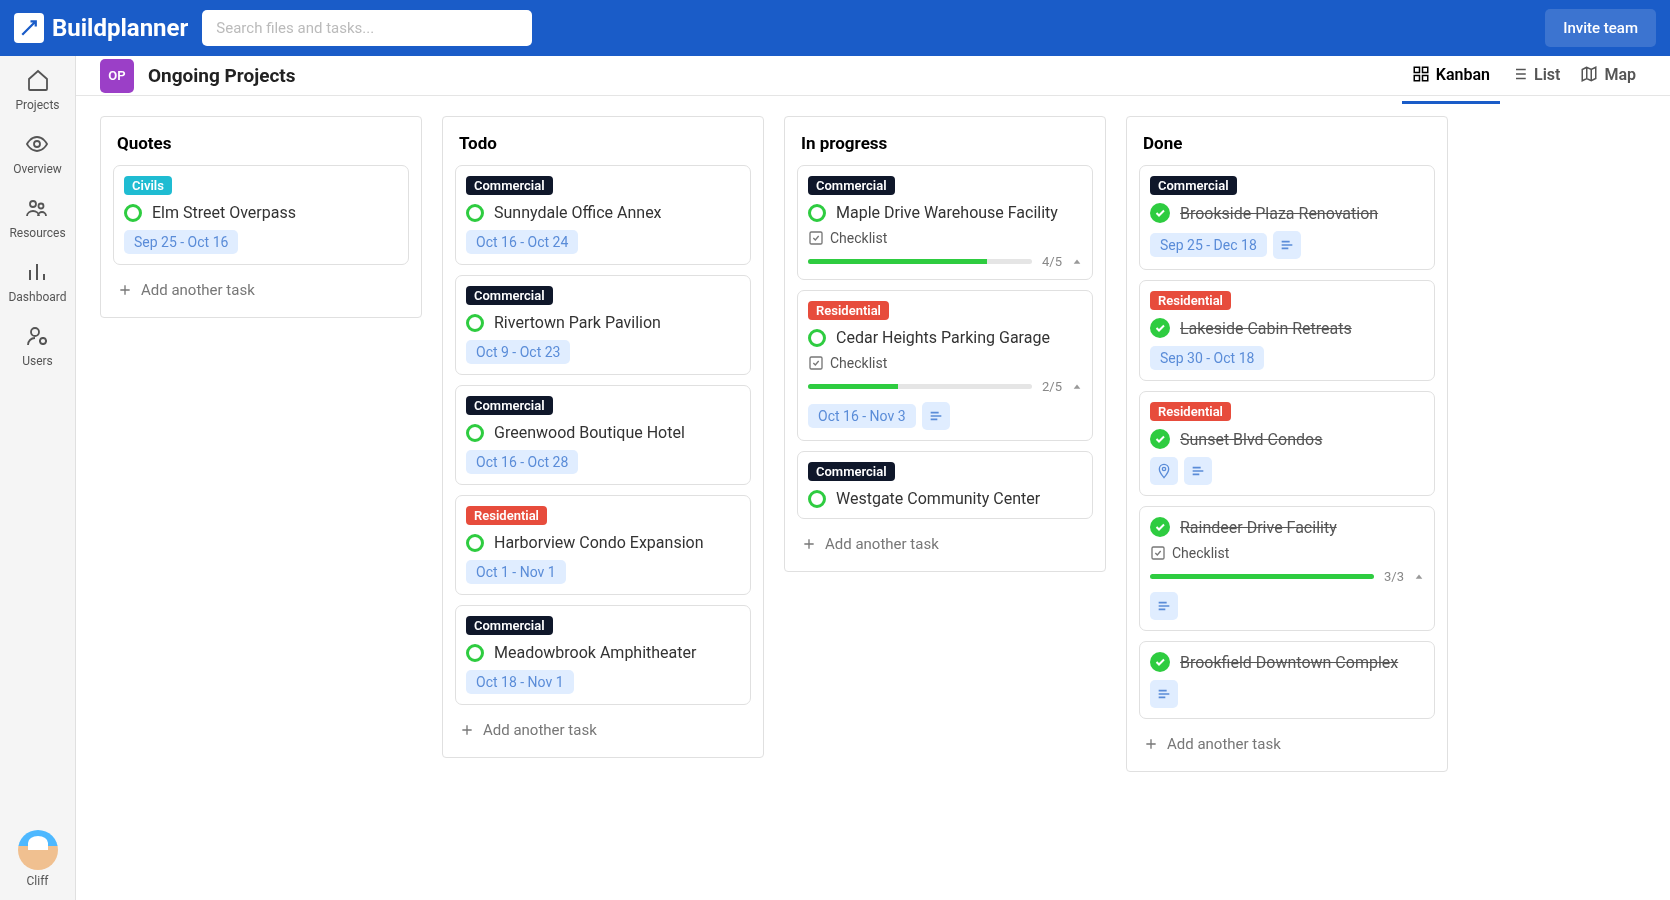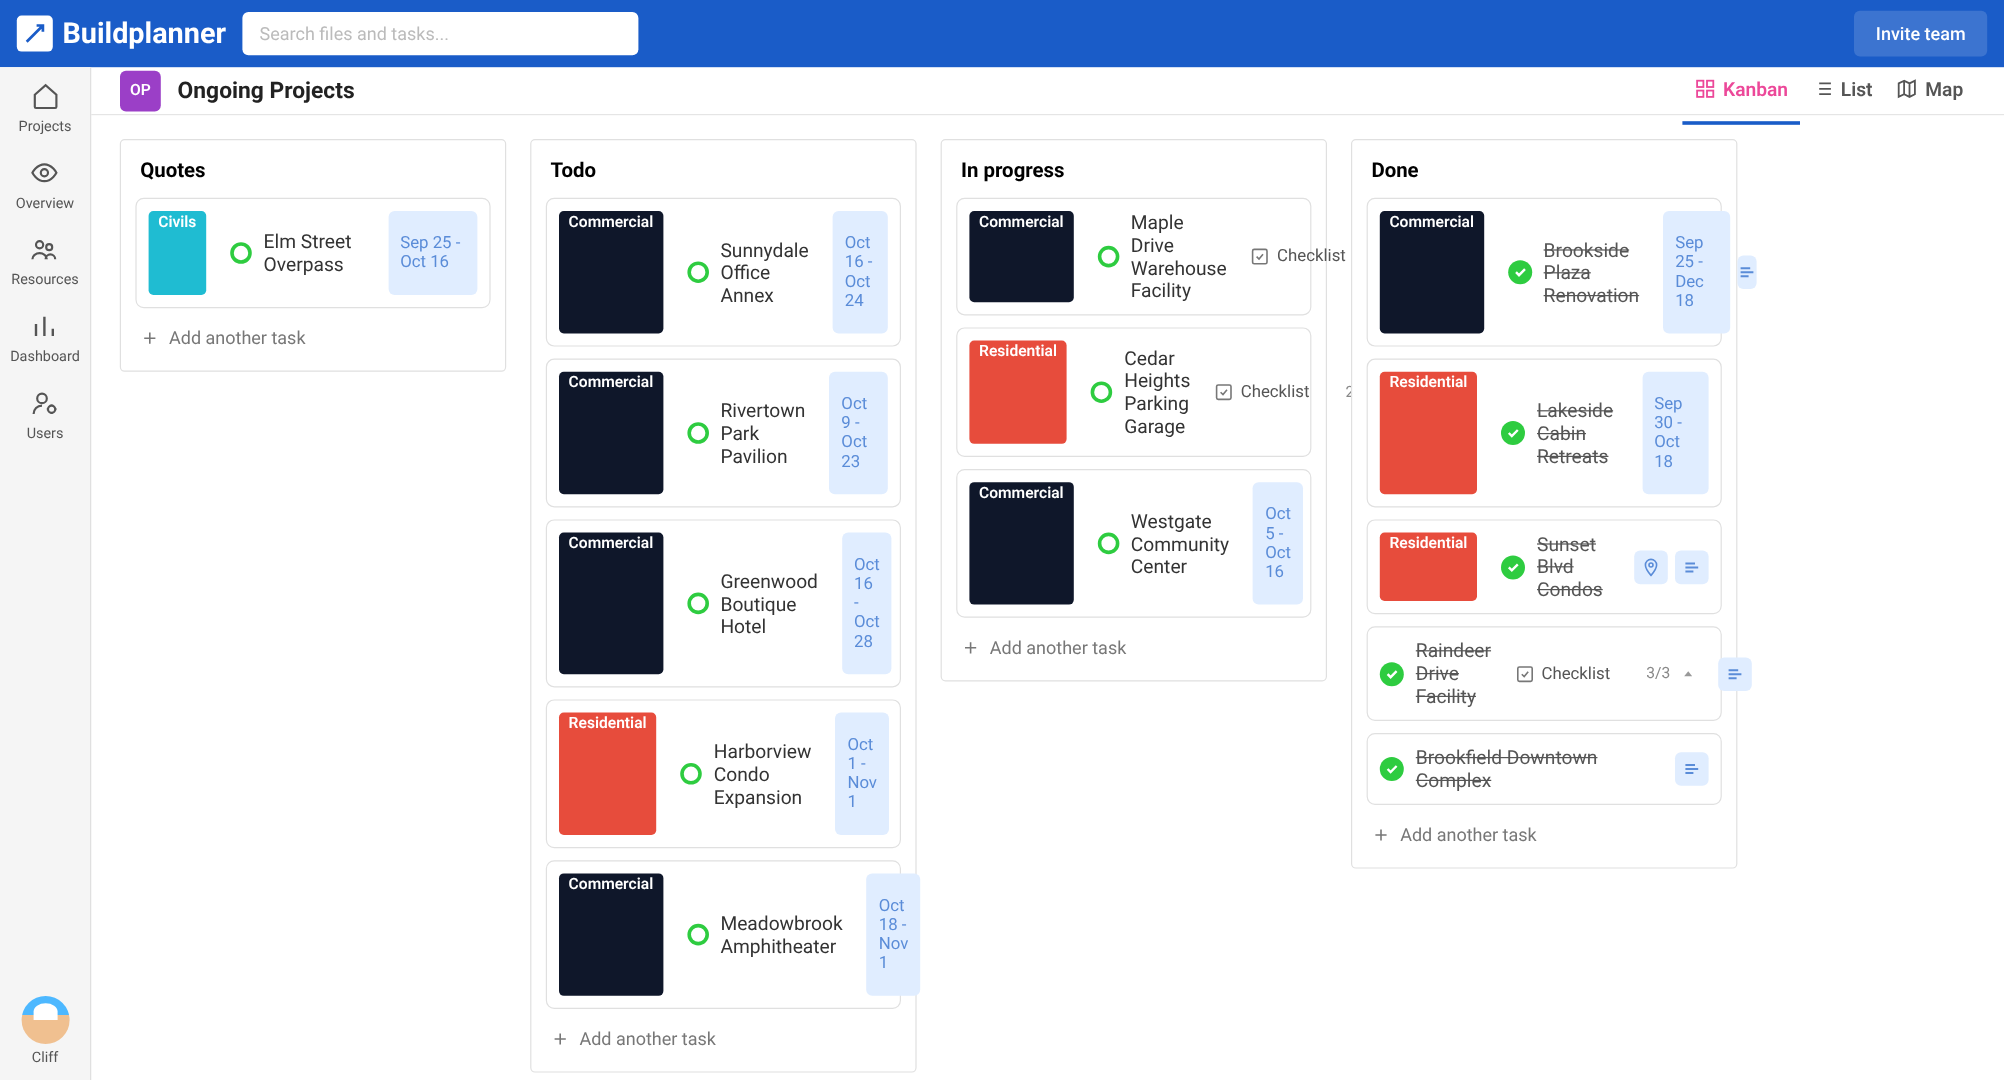--- a/index.html
+++ b/index.html
@@ -18,42 +18,42 @@
 .side-sp { flex:1; }
 .avatar { width:40px; height:40px; border-radius:50%; background:linear-gradient(#4db8ff 40%,#f0c090 40%); margin-bottom:4px; position:relative; overflow:hidden; }
 .avatar::after { content:""; position:absolute; top:6px; left:10px; width:20px; height:14px; background:#fff; border-radius:50% 50% 0 0; }
 .user-lab { font-size:12px; color:#555; margin-bottom:12px; }
 .main { flex:1; display:flex; flex-direction:column; }
 .mh { height:40px; border-bottom:1px solid #e5e5e5; display:flex; align-items:center; padding:0 24px; gap:14px; }
 .proj-ic { width:34px; height:34px; background:#9b3fc7; color:#fff; border-radius:5px; display:flex; align-items:center; justify-content:center; font-size:13px; font-weight:600; }
 .proj-title { font-size:19px; font-weight:700; color:#222; }
 .mh-sp { flex:1; }
 .view-btn { display:flex; align-items:center; gap:6px; padding:0 10px; height:56px; font-size:16px; font-weight:600; color:#555; cursor:pointer; border-bottom:3px solid transparent; }
-.view-btn.active { color:#ec4899; border-bottom-color:#1a5cc8; }
+.view-btn.active { color:#000000; border-bottom-color:#1a5cc8; }
 .board { flex:1; display:flex; gap:20px; padding:20px 24px; overflow:auto; align-items:flex-start; }
 .col { width:322px; background:#fff; border:1px solid #e0e0e0; border-radius:4px; padding:12px; display:flex; flex-direction:column; gap:10px; }
 .col-title { font-size:17px; font-weight:700; padding:4px 4px 2px; }
-.card { border:1px solid #e0e0e0; border-radius:7px; padding:10px; display:flex; flex-direction:row; gap:20px; cursor:pointer; }
+.card { border:1px solid #e0e0e0; border-radius:7px; padding:10px; display:flex; flex-direction:column; gap:8px; cursor:pointer; }
 .tag { display:inline-block; padding:2px 8px; border-radius:4px; font-size:13px; font-weight:600; color:#fff; width:fit-content; }
 .tag.civils { background:#1fbcd2; }
 .tag.commercial { background:#0f172a; }
 .tag.residential { background:#e74c3c; }
 .title-row { display:flex; align-items:center; gap:10px; }
 .ring { width:18px; height:18px; border:3px solid #2ecc40; border-radius:50%; flex-shrink:0; }
 .check-fill { width:20px; height:20px; background:#2ecc40; border-radius:50%; display:flex; align-items:center; justify-content:center; flex-shrink:0; }
 .check-fill svg { stroke:#fff; }
 .tname { font-size:16px; color:#333; }
 .tname.done { text-decoration:line-through; color:#555; }
 .chk-row { display:flex; align-items:center; gap:6px; font-size:14px; color:#555; }
 .prog-row { display:flex; align-items:center; gap:10px; }
 .prog-bg { flex:1; height:5px; background:#e5e5e5; border-radius:3px; overflow:hidden; }
 .prog-fg { height:100%; background:#2ecc40; }
 .prog-txt { font-size:13px; color:#888; }
 .meta-row { display:flex; gap:6px; align-items:center; }
-.pill { background:#e0edff; color:#5a8cd8; padding:19px 10px; border-radius:5px; font-size:14px; }
+.pill { background:#e0edff; color:#5a8cd8; padding:4px 10px; border-radius:5px; font-size:14px; }
 .ic-pill { width:28px; height:28px; background:#e0edff; border-radius:5px; display:flex; align-items:center; justify-content:center; color:#5a8cd8; }
 .add-task { display:flex; align-items:center; gap:8px; color:#777; font-size:15px; padding:6px 4px; cursor:pointer; }
 svg { display:block; }
 </style>
 </head>
 <body>
 
 <div class="topbar">
   <div class="logo">
     <span class="logo-ic">
@@ -304,23 +304,20 @@
                 </svg>
               </span>
             </div>
           </div>
           <div class="card">
             <span class="tag commercial">Commercial</span>
             <div class="title-row">
               <span class="ring"></span>
               <span class="tname">Westgate Community Center</span>
             </div>
-            <div class="meta-row">
-              <span class="pill">Oct 5 - Oct 16</span>
-            </div>
           </div>
           <div class="add-task">
             <span>
               <svg width="16" height="16" viewBox="0 0 24 24" fill="none" stroke="#777" stroke-width="2">
                 <path d="M12 5v14M5 12h14"></path>
               </svg>
             </span>
             <span>Add another task</span>
           </div>
         </div>

